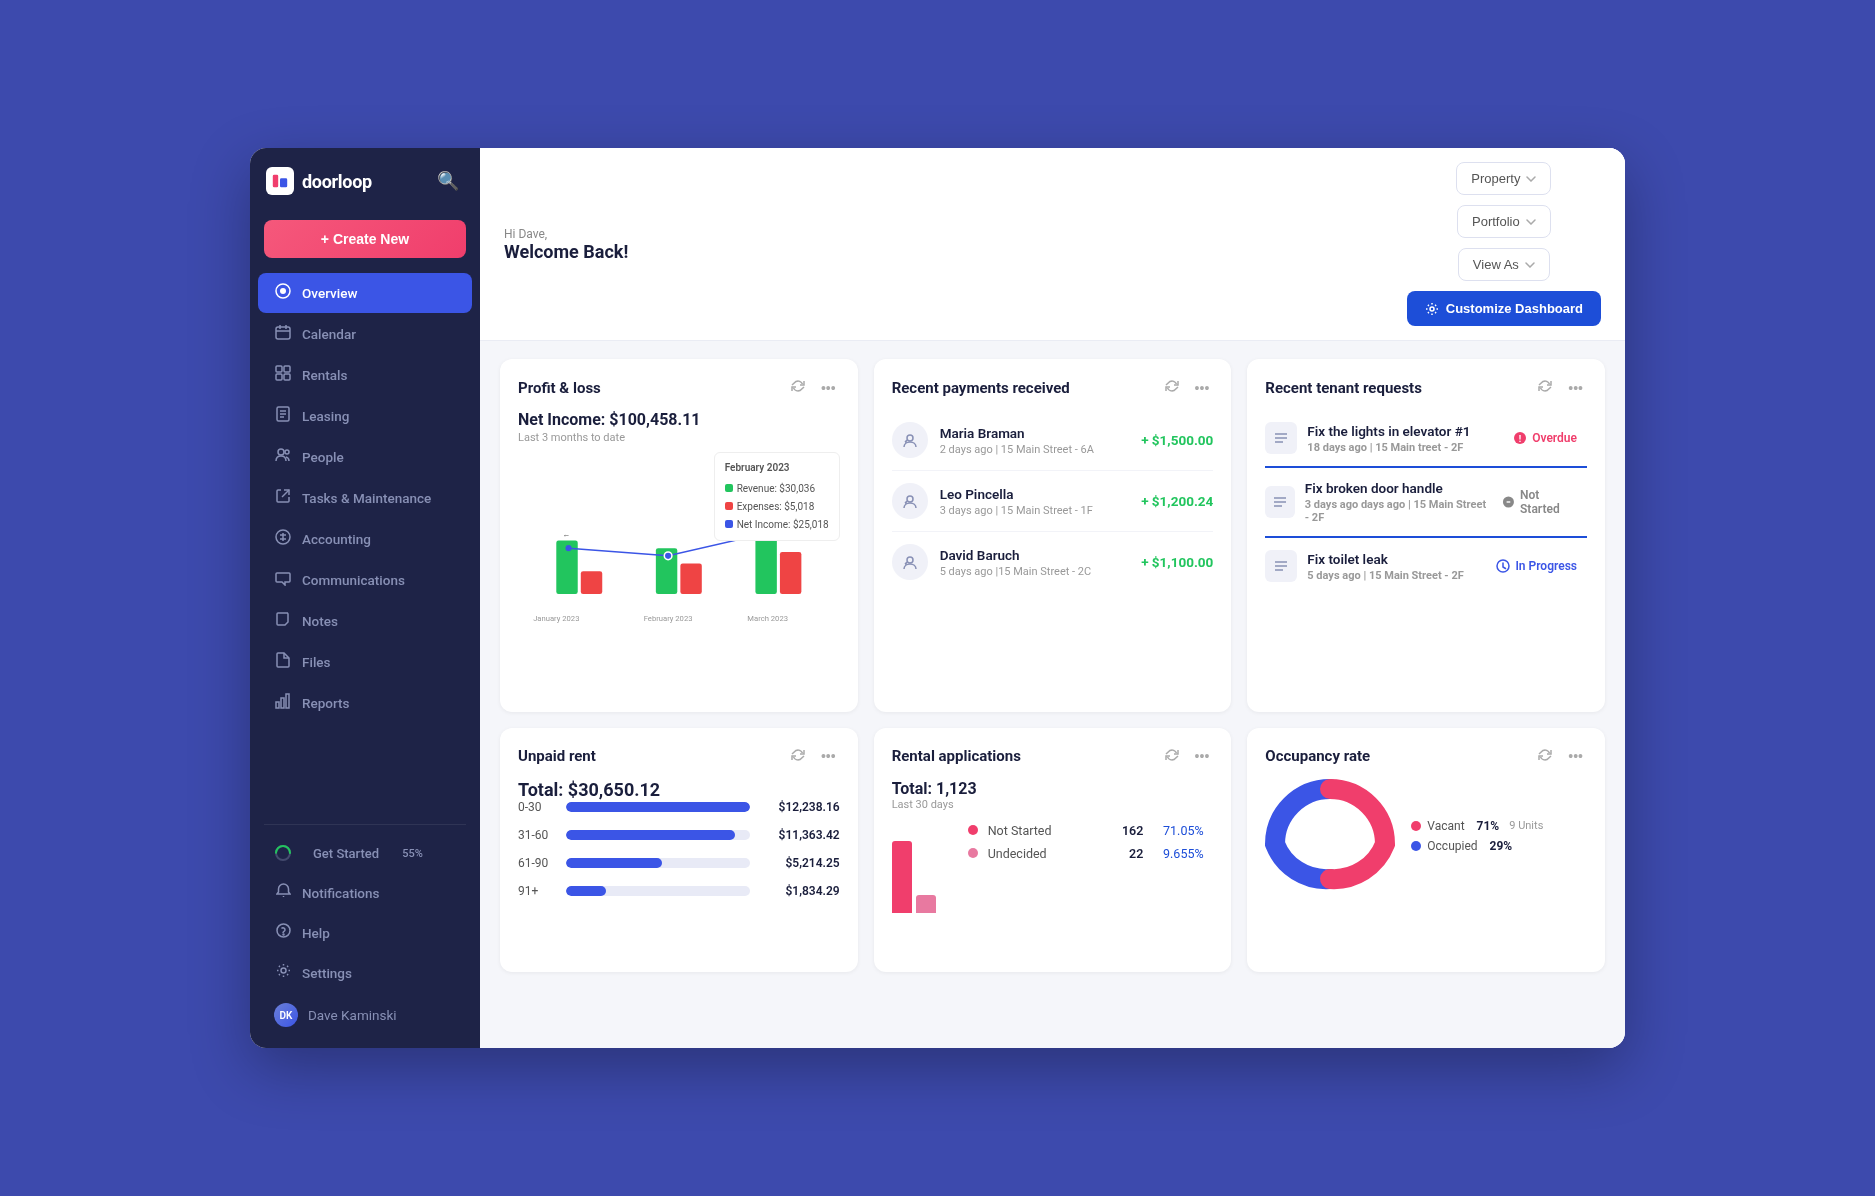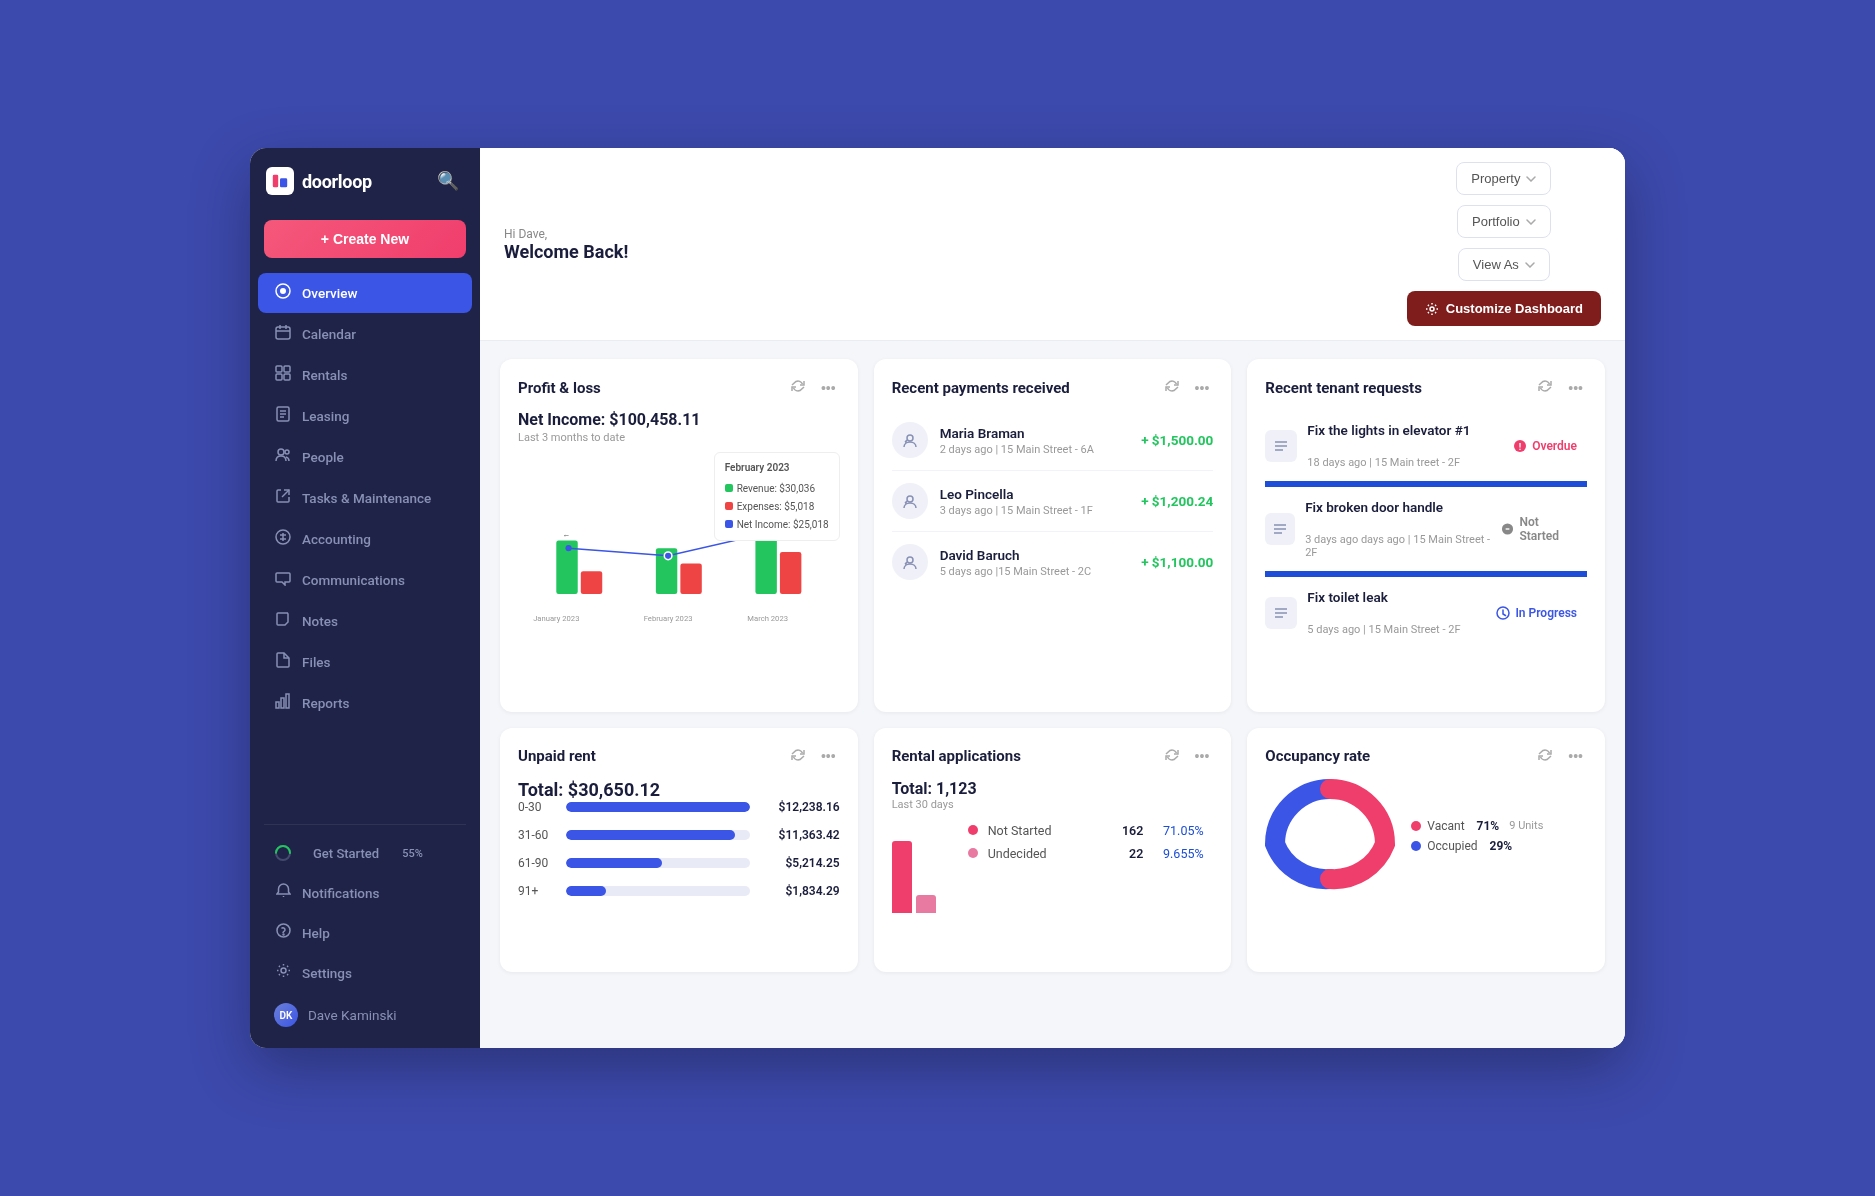--- a/index.html
+++ b/index.html
@@ -190,21 +190,21 @@
       color: #555;
       font-size: 13px;
       cursor: pointer;
     }
     .filter-btn svg { color: #aaa; }
     .customize-btn {
       display: flex;
       align-items: center;
       gap: 7px;
       padding: 10px 18px;
-      background: #7f1d1d;
+      background: #1d4ed8;
       color: #fff;
       border: none;
       border-radius: 8px;
       font-size: 13px;
       font-weight: 600;
       cursor: pointer;
     }
     .dashboard-grid {
       flex: 1;
       overflow-y: auto;
@@ -301,37 +301,37 @@
     }
     .payment-name { font-size: 13.5px; font-weight: 600; color: #1a1e3c; }
     .payment-detail { font-size: 11px; color: #999; margin-top: 2px; }
     .payment-amount { font-size: 13.5px; font-weight: 700; color: #22c55e; }
     
     .request-item {
       display: flex;
       align-items: center;
       justify-content: space-between;
       padding: 12px 0;
-      border-bottom: 6px solid #1d4ed8;
+      border-bottom: 2px solid #1d4ed8;
     }
     .request-item:last-child { border-bottom: none; }
     .request-left { display: flex; align-items: center; gap: 10px; }
     .request-icon {
       width: 32px;
       height: 32px;
       background: #f0f1f8;
       border-radius: 6px;
       display: flex;
       align-items: center;
       justify-content: center;
       color: #8890b5;
       font-size: 14px;
     }
     .request-title { font-size: 13.5px; font-weight: 600; color: #1a1e3c; }
-    .request-detail { font-size: 11px; color: #999; margin-top: 18px; }
+    .request-detail { font-size: 11px; color: #999; margin-top: 2px; font-weight: bold; }
     .status-badge {
       display: flex;
       align-items: center;
       gap: 5px;
       font-size: 12px;
       font-weight: 600;
       padding: 4px 10px;
       border-radius: 20px;
     }
     .status-overdue { color: #f03e6c; }

